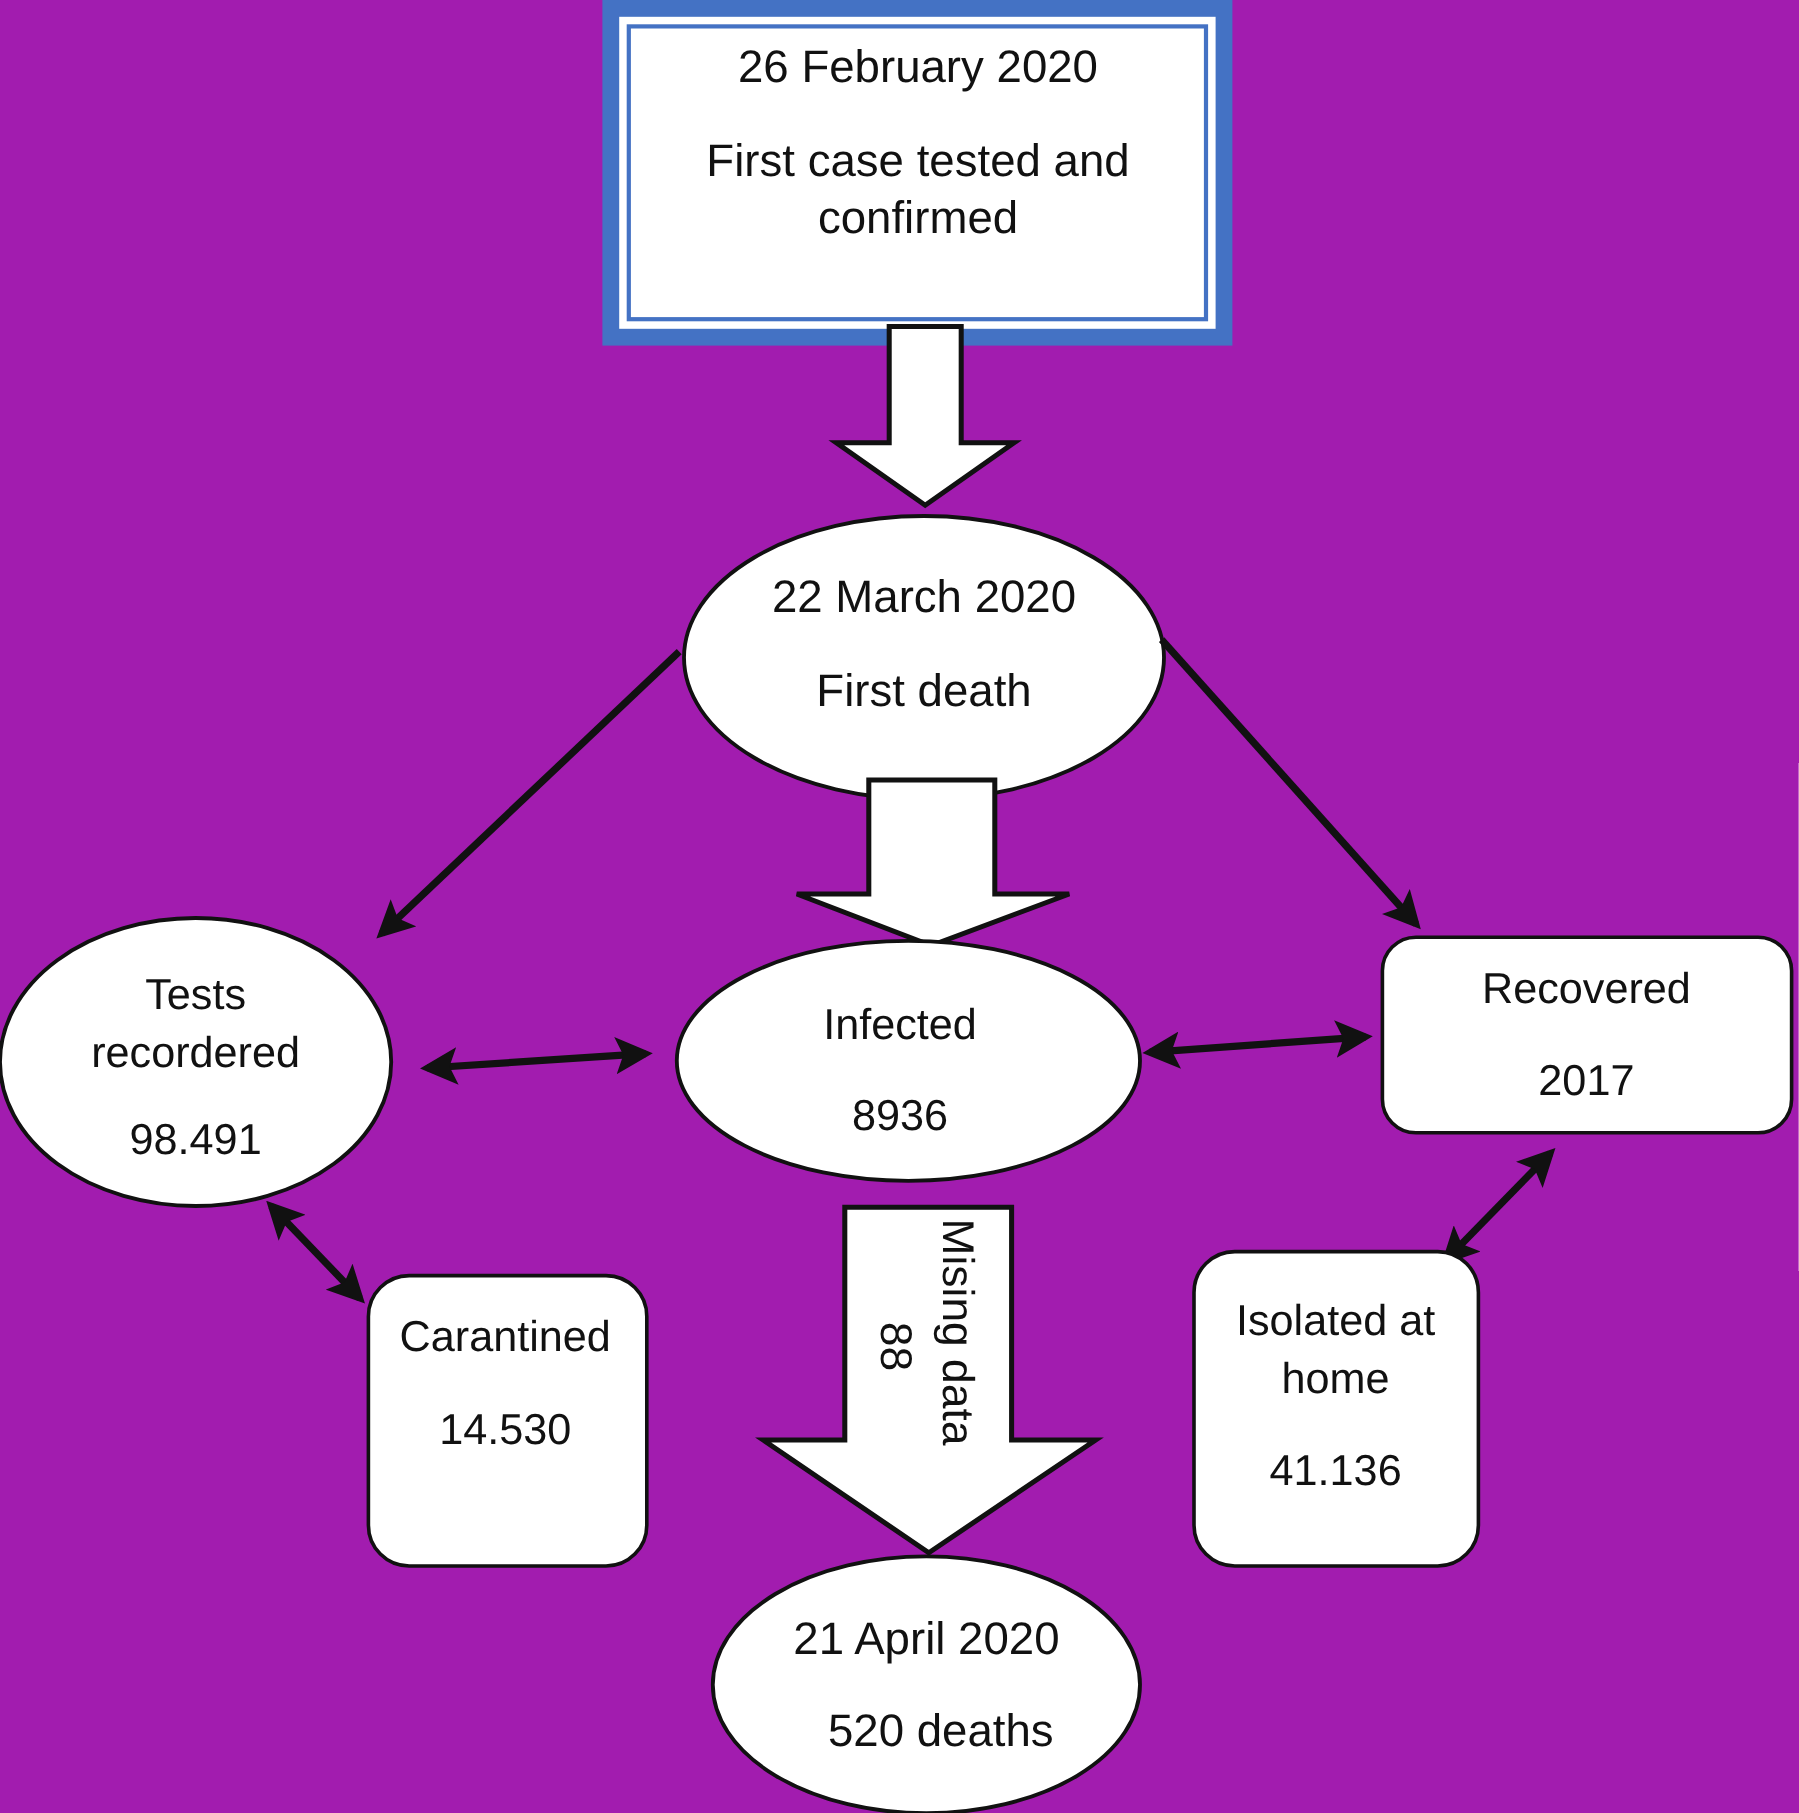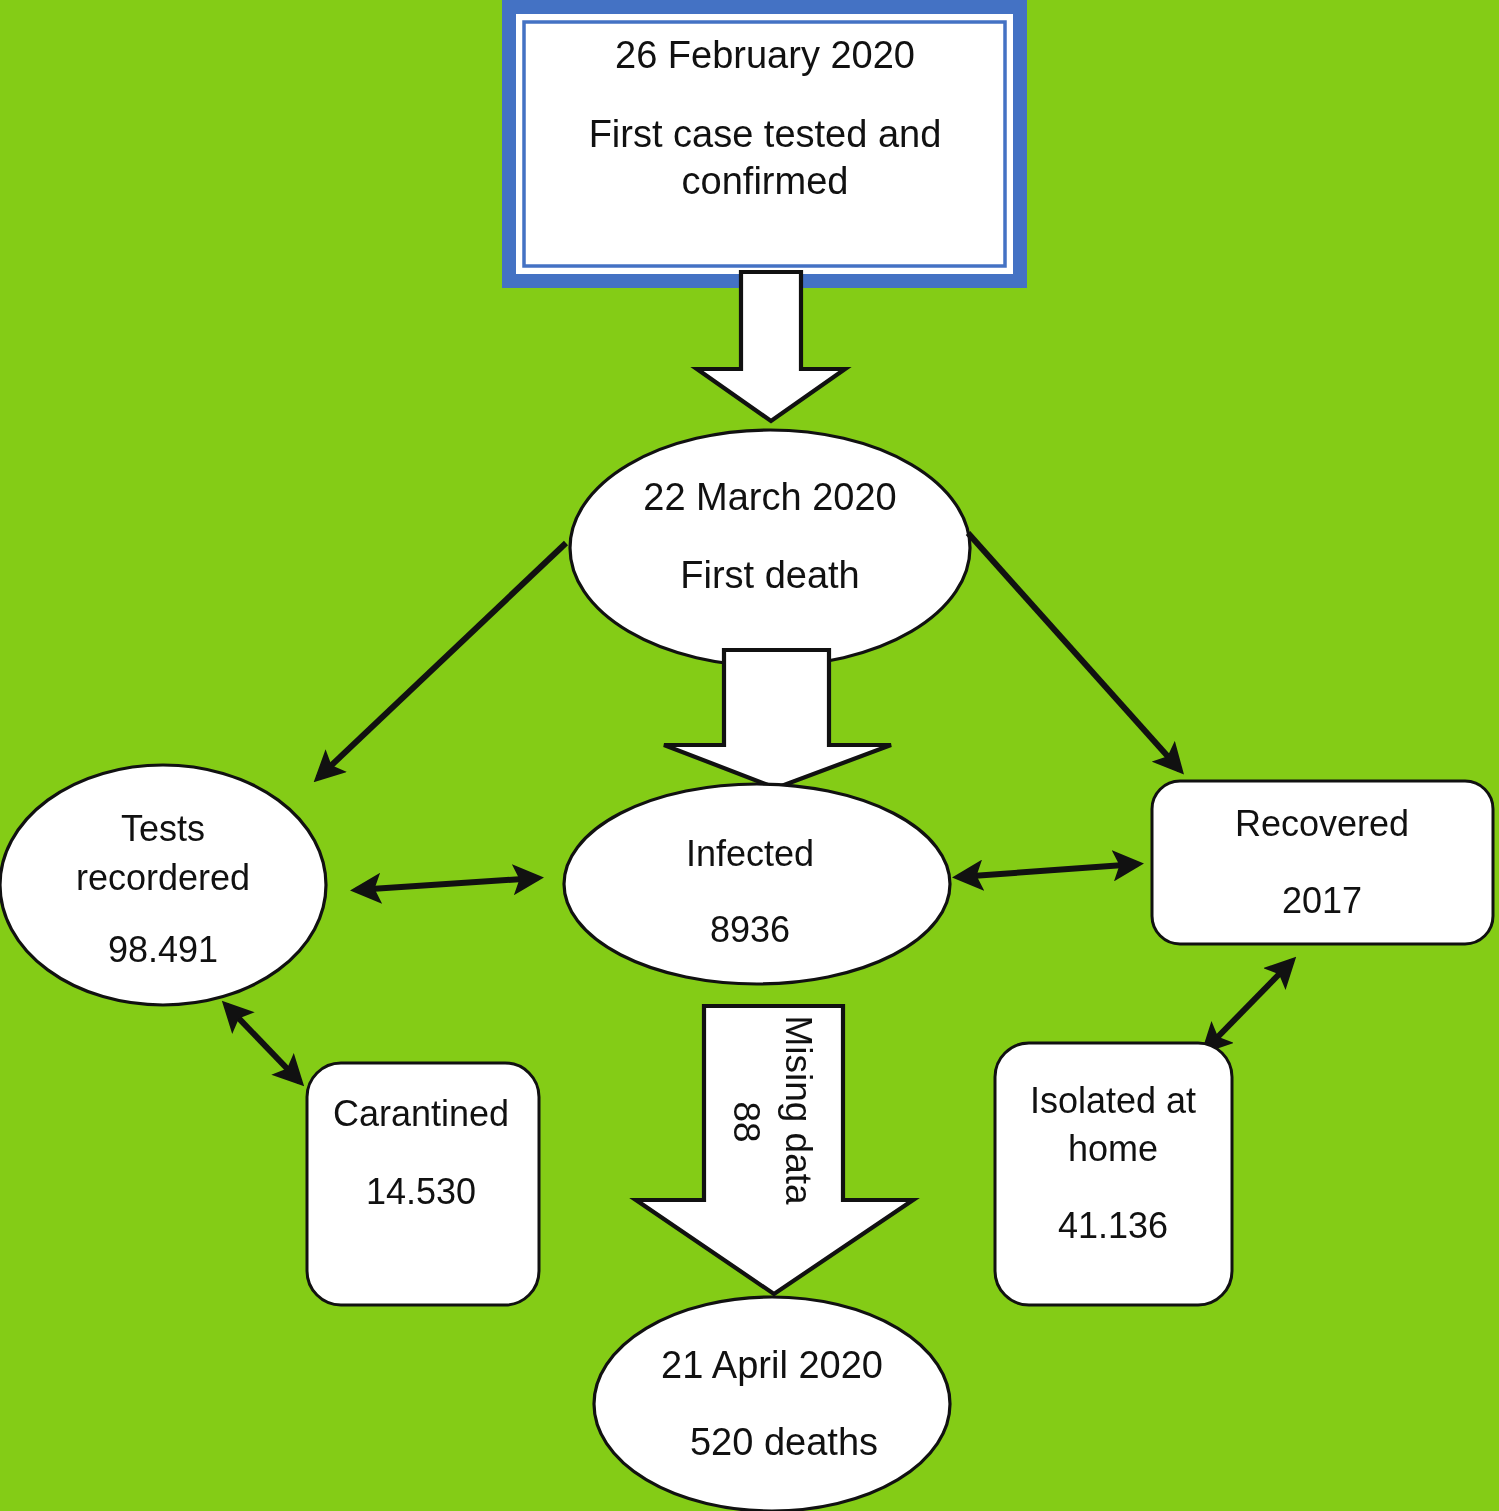--- a/index.html
+++ b/index.html
@@ -10,21 +10,21 @@
   body {
     width: 1499px;
     height: 1511px;
     font-family: "Liberation Sans", sans-serif;
     overflow: hidden;
   }
   #flowchart-root {
     position: relative;
     width: 1499px;
     height: 1511px;
-    background: #84cc16;
+    background: #a21caf;
   }
   svg.chart-canvas {
     display: block;
     width: 1499px;
     height: 1511px;
   }
   .node-shape {
     fill: #ffffff;
     stroke: #111111;
     stroke-width: 3.2;

